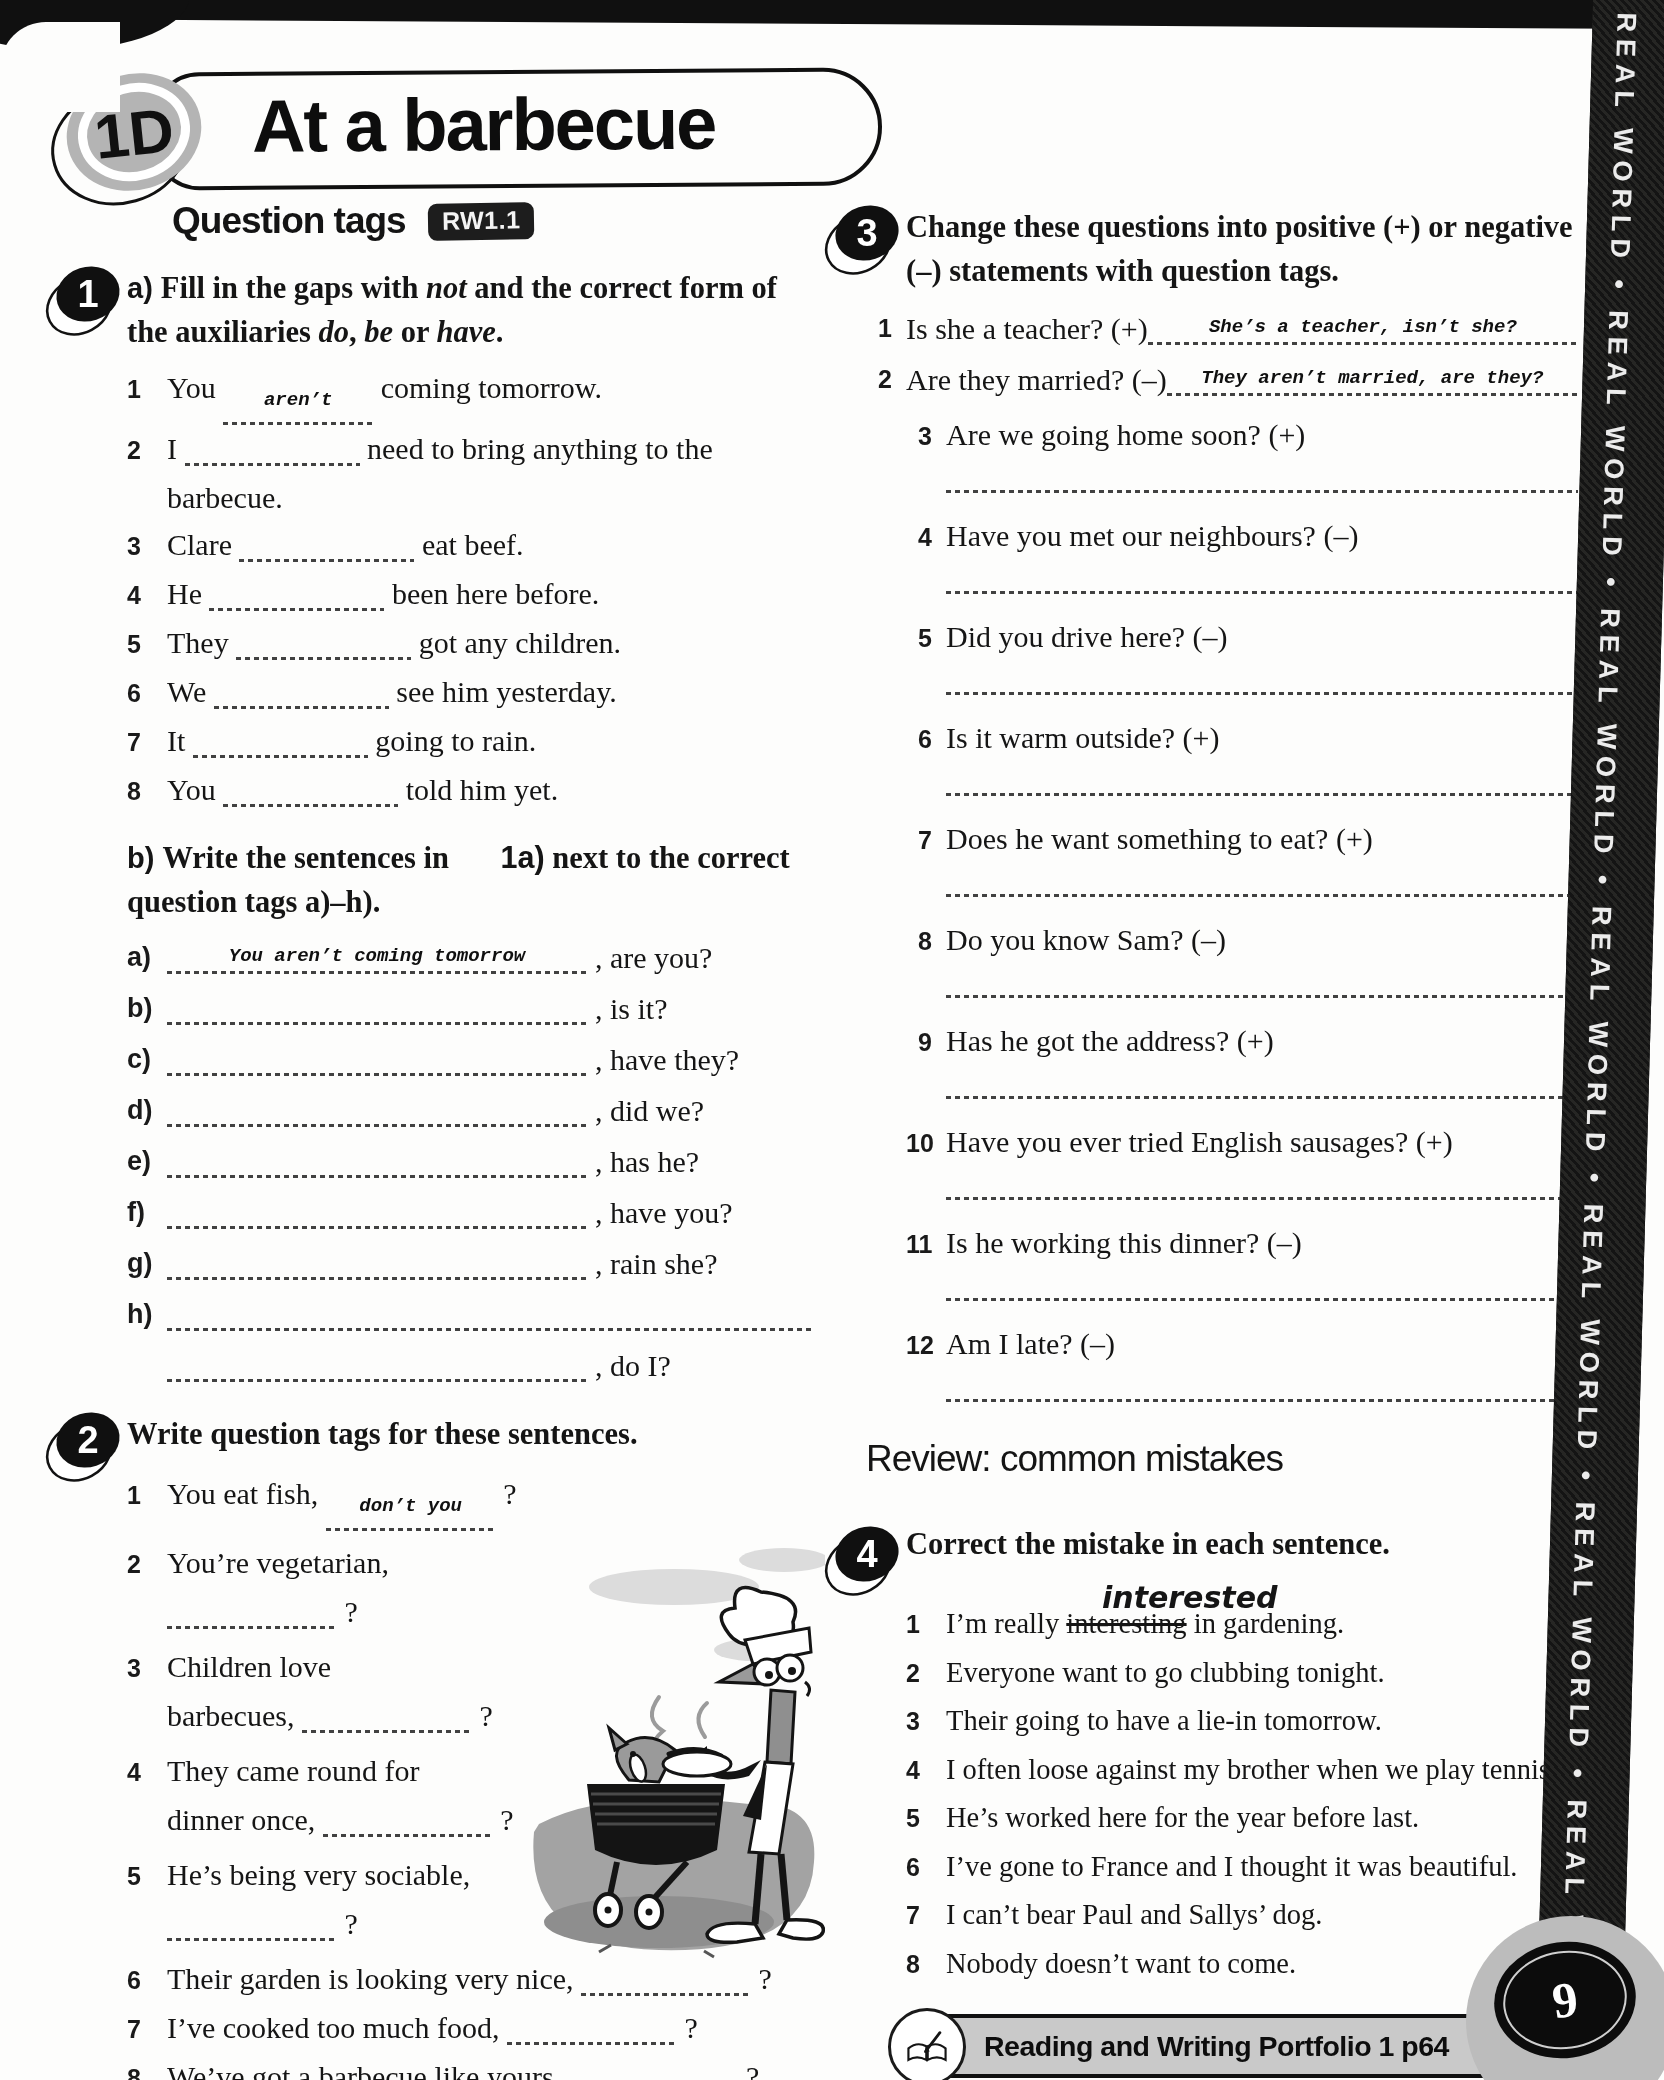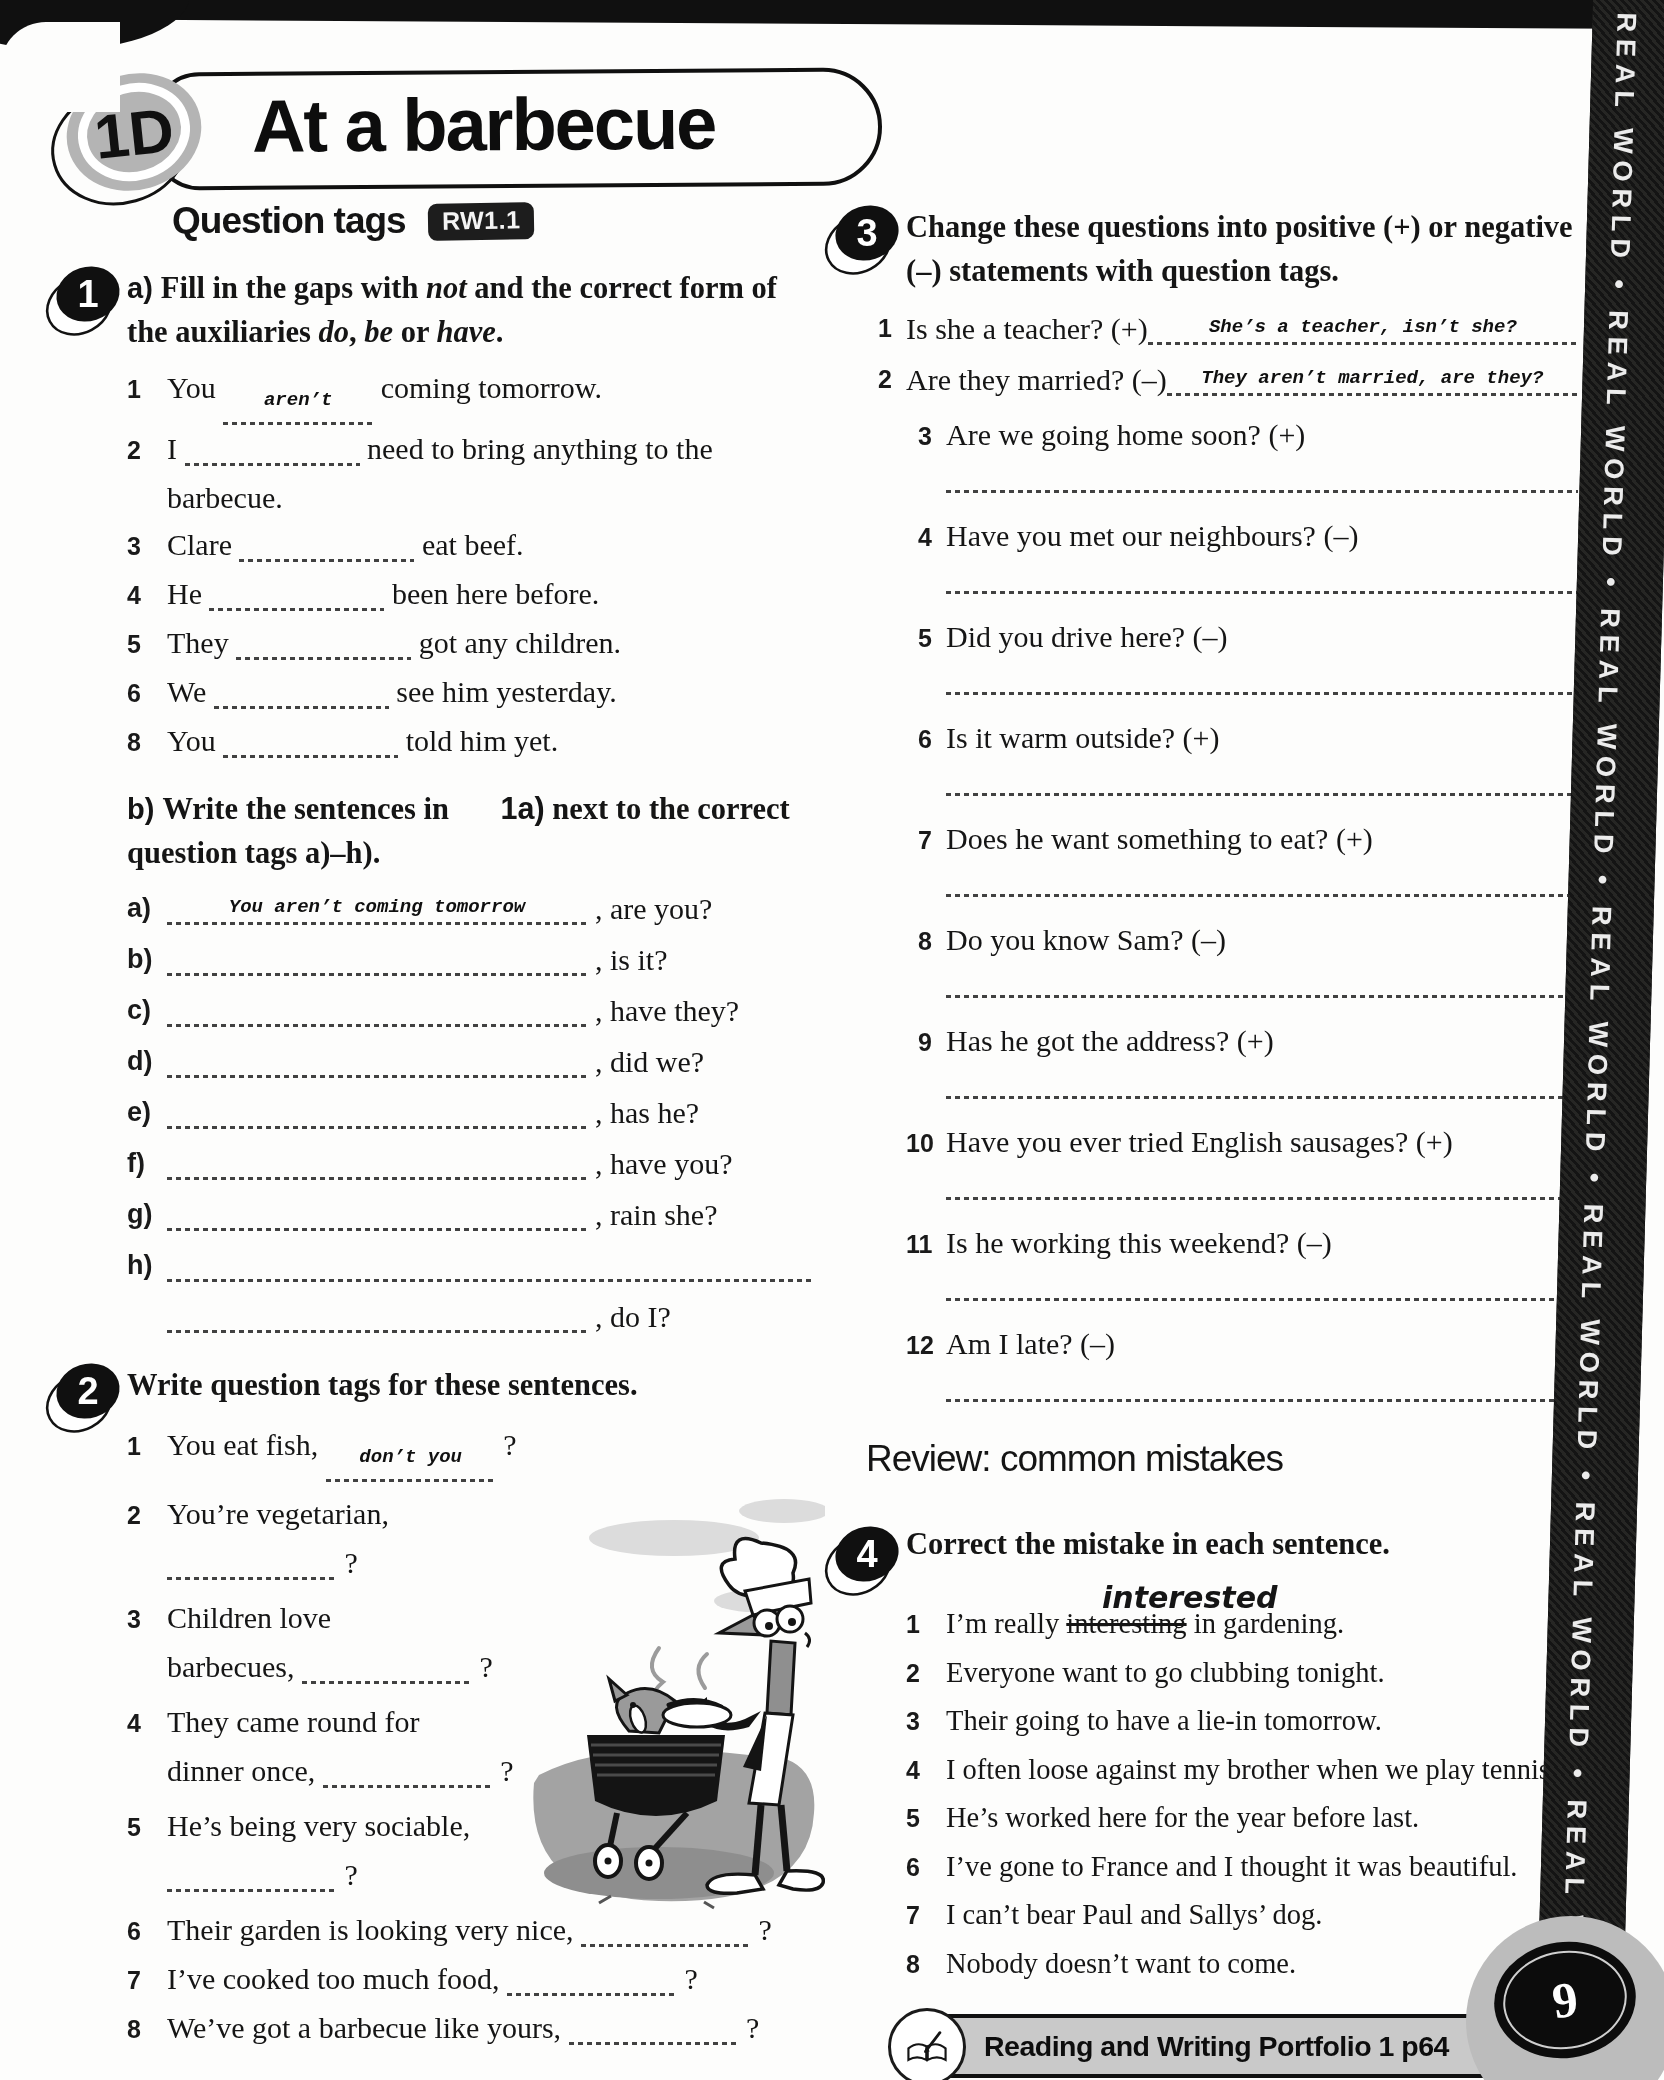--- a/index.html
+++ b/index.html
@@ -136,20 +136,21 @@
 
       <div style="margin-top:10px;">
         <div class="row"><span class="n">1</span><span>You</span> <span class="blank w150">
               <span class="hand">aren’t</span>
             </span> <span>coming tomorrow.</span></div>
         <div class="row"><span class="n">2</span><span>I</span> <span class="blank w175"></span> <span>need to bring anything to the barbecue.</span></div>
         <div class="row"><span class="n">3</span><span>Clare</span> <span class="blank w175"></span> <span>eat beef.</span></div>
         <div class="row"><span class="n">4</span><span>He</span> <span class="blank w175"></span> <span>been here before.</span></div>
         <div class="row"><span class="n">5</span><span>They</span> <span class="blank w175"></span> <span>got any children.</span></div>
         <div class="row"><span class="n">6</span><span>We</span> <span class="blank w175"></span> <span>see him yesterday.</span></div>
+        <div class="row"><span class="n">7</span><span>It</span> <span class="blank w175"></span> <span>going to rain.</span></div>
         <div class="row"><span class="n">8</span><span>You</span> <span class="blank w175"></span> <span>told him yet.</span></div>
       </div>
 
       <div class="instr" style="margin-top:20px;">
         <span class="lab">b)</span><span>Write the sentences in </span><span class="bsans">1a)</span><span> next to the correct question tags a)–h).</span>
       </div>
 
       <div style="margin-top:14px;">
         <div class="tagrow">
             <span class="letter n">a)</span>
@@ -298,21 +299,21 @@
           </div>
 
         <div class="row"><span class="n r">3</span><span>Are we going home soon? (+)</span><div class="ansline"></div></div>
         <div class="row"><span class="n r">4</span><span>Have you met our neighbours? (–)</span><div class="ansline"></div></div>
         <div class="row"><span class="n r">5</span><span>Did you drive here? (–)</span><div class="ansline"></div></div>
         <div class="row"><span class="n r">6</span><span>Is it warm outside? (+)</span><div class="ansline"></div></div>
         <div class="row"><span class="n r">7</span><span>Does he want something to eat? (+)</span><div class="ansline"></div></div>
         <div class="row"><span class="n r">8</span><span>Do you know Sam? (–)</span><div class="ansline"></div></div>
         <div class="row"><span class="n r">9</span><span>Has he got the address? (+)</span><div class="ansline"></div></div>
         <div class="row"><span class="n r">10</span><span>Have you ever tried English sausages? (+)</span><div class="ansline"></div></div>
-        <div class="row"><span class="n r">11</span><span>Is he working this weekend? (–)</span><div class="ansline"></div></div>
+        <div class="row"><span class="n r">11</span><span>Is he working this dinner? (–)</span><div class="ansline"></div></div>
         <div class="row"><span class="n r">12</span><span>Am I late? (–)</span><div class="ansline"></div></div>
       </div>
     </div>
 
     <div class="reviewhead">Review: common mistakes</div>
 
     <div class="ex">
       <div class="exbadge" style="top:-6px;">
         <svg width="92" height="86" viewBox="0 0 92 86">
           <ellipse cx="38" cy="50" rx="33" ry="27" fill="#ffffff" stroke="#121212" stroke-width="2.6" transform="rotate(-28 38 50)"></ellipse>

